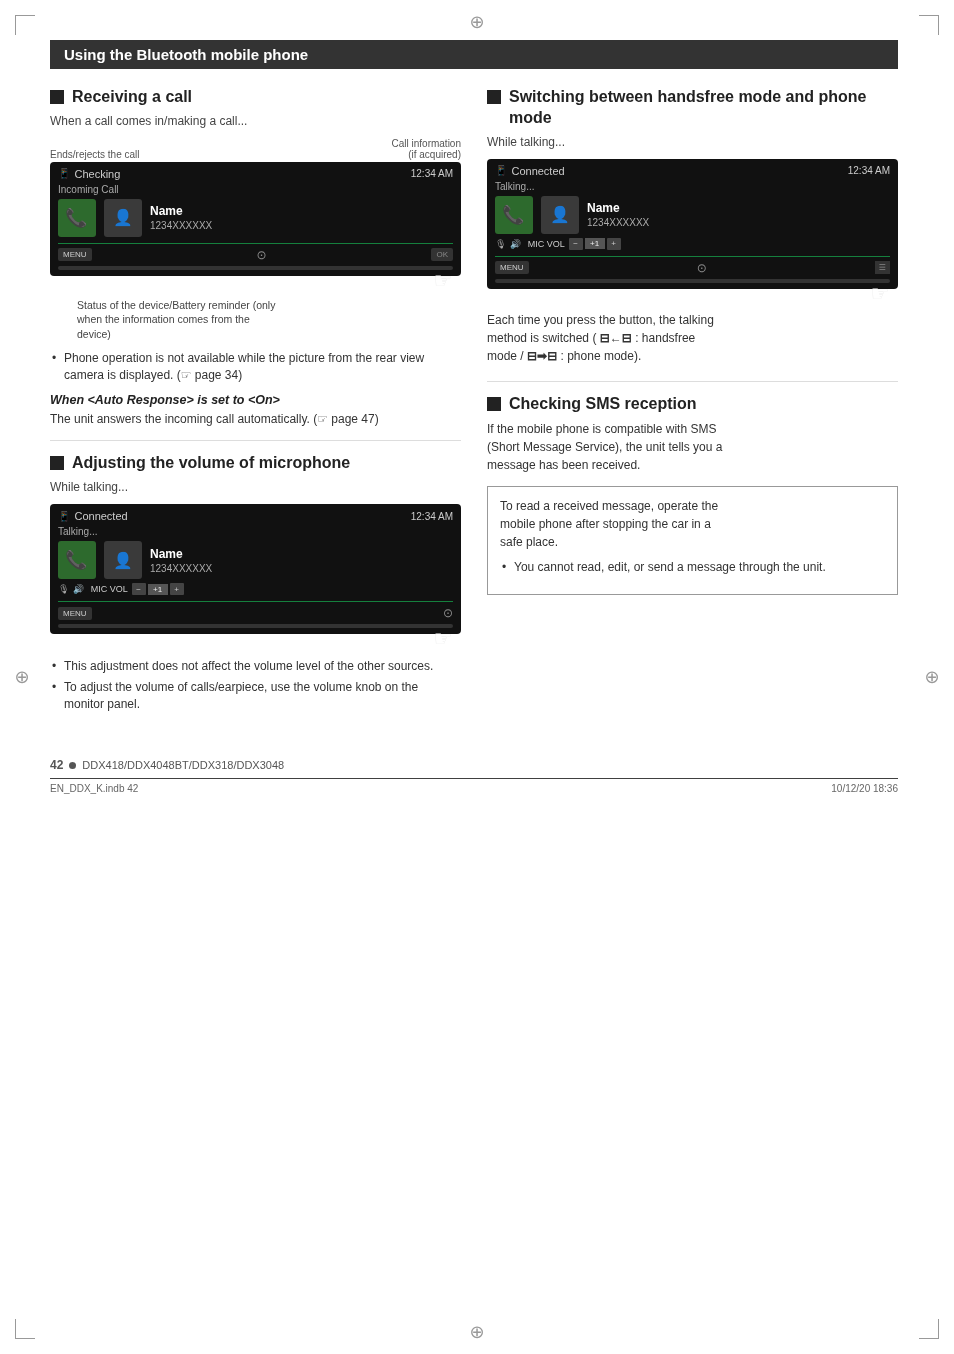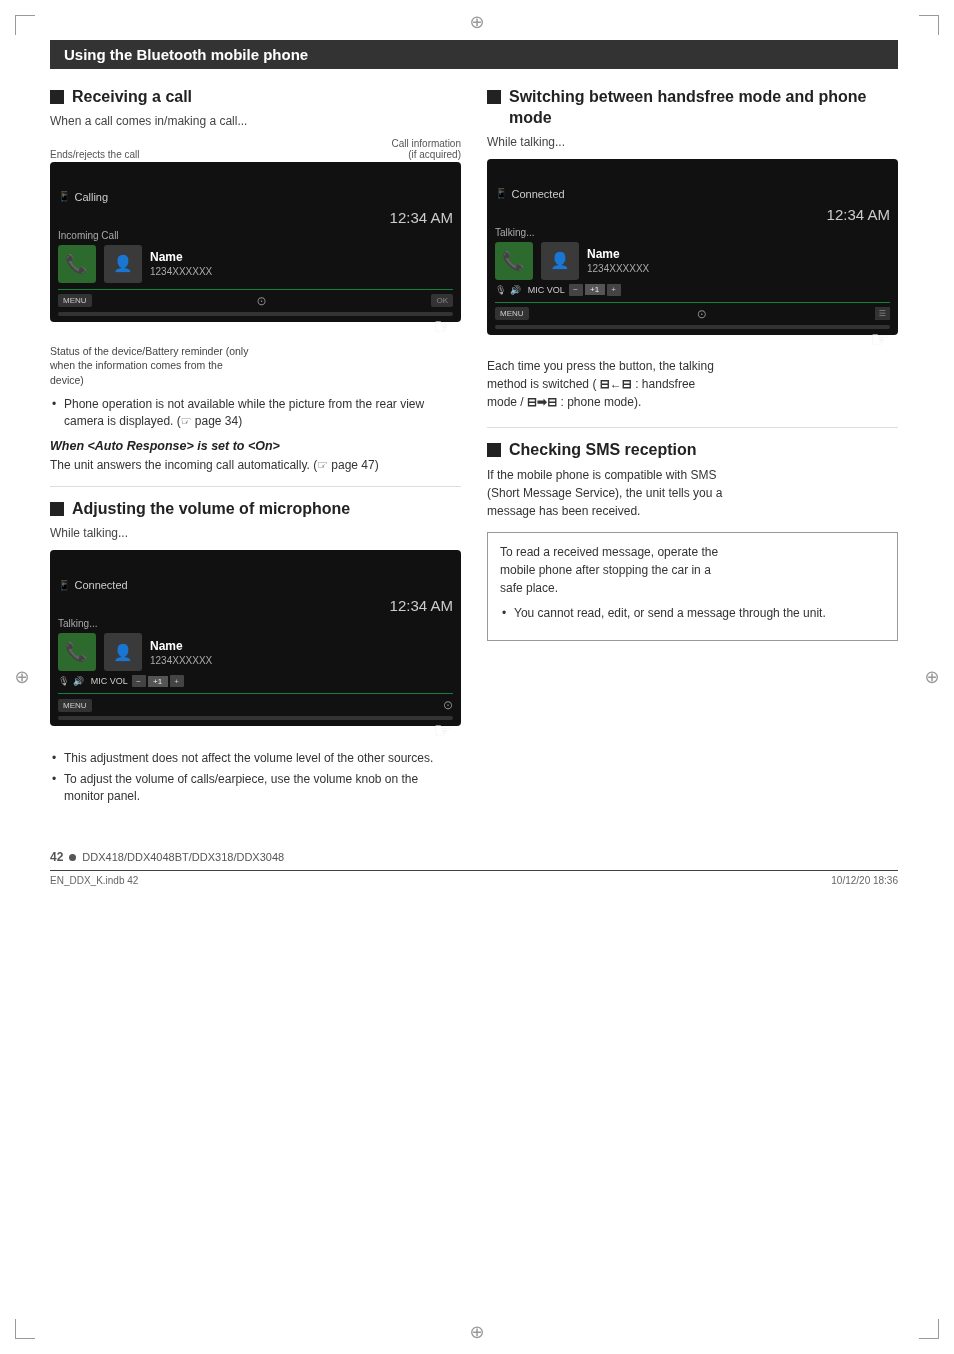--- a/index.html
+++ b/index.html
@@ -110,23 +110,22 @@
       margin-bottom: 4px;
     }
     .device-screen-header .screen-title {
       font-size: 11px;
       color: #ccc;
       display: flex;
       align-items: center;
       gap: 4px;
     }
     .device-screen-header .screen-time {
-      font-size: 15px;
+      font-size: 10px;
       color: #ccc;
-      margin-top: 41px;
     }
     .device-screen .screen-status {
       font-size: 10px;
       color: #aaa;
       margin-bottom: 4px;
     }
     .device-screen .screen-body {
       display: flex;
       gap: 8px;
       align-items: center;
@@ -344,21 +343,21 @@
         <div style="font-size:10px;color:#555;text-align:right;max-width:120px;">
           <div>Call information</div>
           <div>(if acquired)</div>
         </div>
       </div>
 
       <div class="device-screen" style="position:relative;">
         <div class="device-screen-header">
           <div class="screen-title">
             <span style="font-size:10px;">📱</span>
-            <span>Calling</span>
+            <span>Checking</span>
           </div>
           <div class="screen-time">12:34 AM</div>
         </div>
         <div class="screen-status">Incoming Call</div>
         <div class="screen-body">
           <div class="phone-icon-box green">
             <span style="color:#5f5;font-size:18px;">📞</span>
           </div>
           <div class="phone-icon-box" style="background:#3a3a3a;">
             <span style="color:#888;font-size:16px;">👤</span>
@@ -370,21 +369,21 @@
         </div>
         <div class="screen-footer">
           <button class="menu-btn">MENU</button>
           <span style="font-size:12px;color:#888;">⊙</span>
           <span style="font-size:8px;color:#888;background:#333;padding:2px 5px;border-radius:2px;">OK</span>
         </div>
         <div class="screen-bottom-bar"></div>
         <div style="position:absolute;bottom:-18px;right:8px;font-size:22px;">☞</div>
       </div>
 
-      <div style="font-size:10.5px;color:#444;margin-top:22px;margin-bottom:8px;line-height:1.4;">
+      <div style="font-size:10.5px;color:#444;margin-top:22px;margin-bottom:8px;line-height:1.4;margin-left:27px;">
         <span>Status of the device/Battery reminder (only</span><br>
         <span>when the information comes from the</span><br>
         <span>device)</span>
       </div>
 
       <ul class="bullet-list">
         <li>Phone operation is not available while the picture from the rear view camera is displayed. (☞ page 34)</li>
       </ul>
 
       <div class="italic-heading">When &lt;Auto Response&gt; is set to &lt;On&gt;</div>

